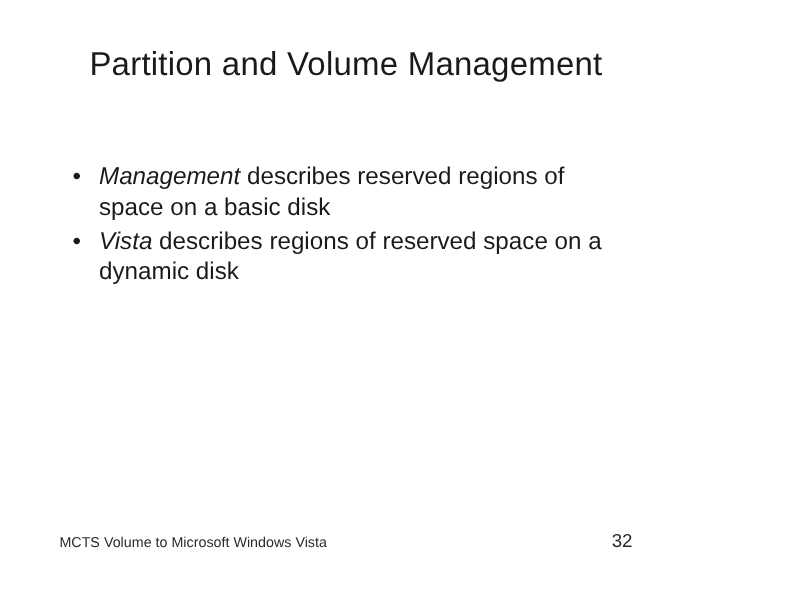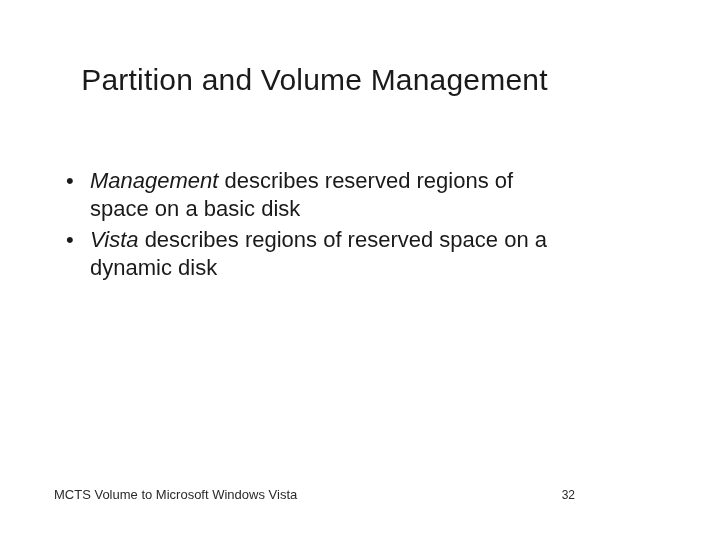--- a/index.html
+++ b/index.html
@@ -7,21 +7,21 @@
   body {
     font-family: Arial, Helvetica, sans-serif;
     background: #ffffff;
     color: #1f1f1f;
     position: relative;
   }
   .slide {
     width: 629px;
     height: 540px;
     position: relative;
-    padding: 57px 54px 0 54px;
+    padding: 36px 54px 0 54px;
   }
   .title {
     font-size: 30px;
     font-weight: 400;
     text-align: center;
     color: #1a1a1a;
     margin-top: 6px;
     margin-bottom: 70px;
     letter-spacing: 0.2px;
   }
@@ -50,21 +50,21 @@
     position: absolute;
     bottom: 38px;
     left: 54px;
     right: 54px;
     display: flex;
     justify-content: space-between;
     align-items: baseline;
     font-size: 13px;
     color: #2a2a2a;
   }
-  .page-num { font-size: 12px; }
+  .page-num { font-size: 17px; }
 </style>
 </head>
 <body>
 
 <div class="slide">
   <h1 class="title">Partition and Volume Management</h1>
 
   <ul class="bullets">
     <li>
       <span class="italic">Management</span><span> describes reserved regions of space on a basic disk</span>

